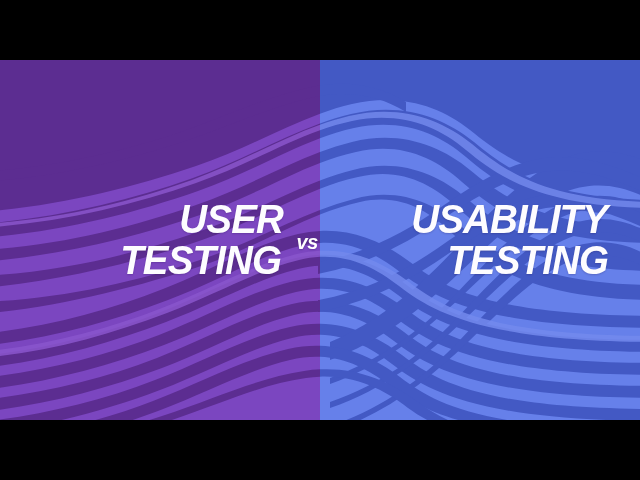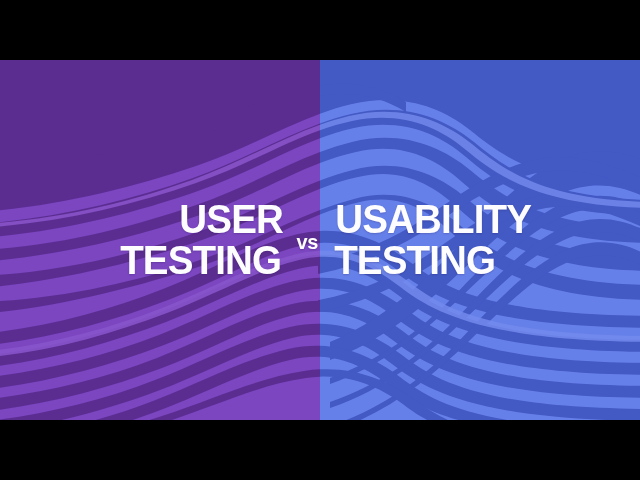--- a/index.html
+++ b/index.html
@@ -2,21 +2,21 @@
 <html><head>
 <meta charset="utf-8">
 <title>User Testing vs Usability Testing</title>
 <style>
   html,body{margin:0;padding:0;background:#000;}
   body{
     width:640px;height:480px;overflow:hidden;
     font-family:"Liberation Sans","DejaVu Sans",sans-serif;
     position:relative;
   }
-  #stage{position:absolute;inset:0;width:640px;height:480px;background:#c2410c;}
+  #stage{position:absolute;inset:0;width:640px;height:480px;background:#c2410c;font-style:italic;}
 
   
   .bar{position:absolute;left:0;width:640px;background:#000;z-index:40;}
   #bar-top{top:0;height:60px;}
   #bar-bottom{top:420px;height:60px;}
 
   
   #band{position:absolute;left:0;top:60px;width:640px;height:360px;overflow:hidden;z-index:10;}
   #band svg{display:block;width:640px;height:360px;}
 
@@ -24,21 +24,21 @@
   #text-layer{
     position:absolute;left:0;top:60px;width:640px;height:360px;z-index:30;
     display:flex;align-items:center;justify-content:center;
     pointer-events:none;
   }
   .side{
     display:flex;flex-direction:column;justify-content:center;
     line-height:0.96;
   }
   .side-left{width:260px;align-items:flex-end;text-align:right;padding-right:4px;}
-  .side-right{width:285px;align-items:flex-start;text-align:left;padding-left:4px;}
+  .side-right{width:285px;align-items:flex-end;text-align:left;padding-left:4px;}
   .tline{
     color:#fdfcff;
     font-weight:700;
     font-size:41px;
     letter-spacing:-0.9px;
     transform:scaleX(0.94);
     white-space:nowrap;
     text-shadow:0 1px 2px rgba(30,10,60,0.20);
   }
   .tline.l2{margin-top:2px;}

